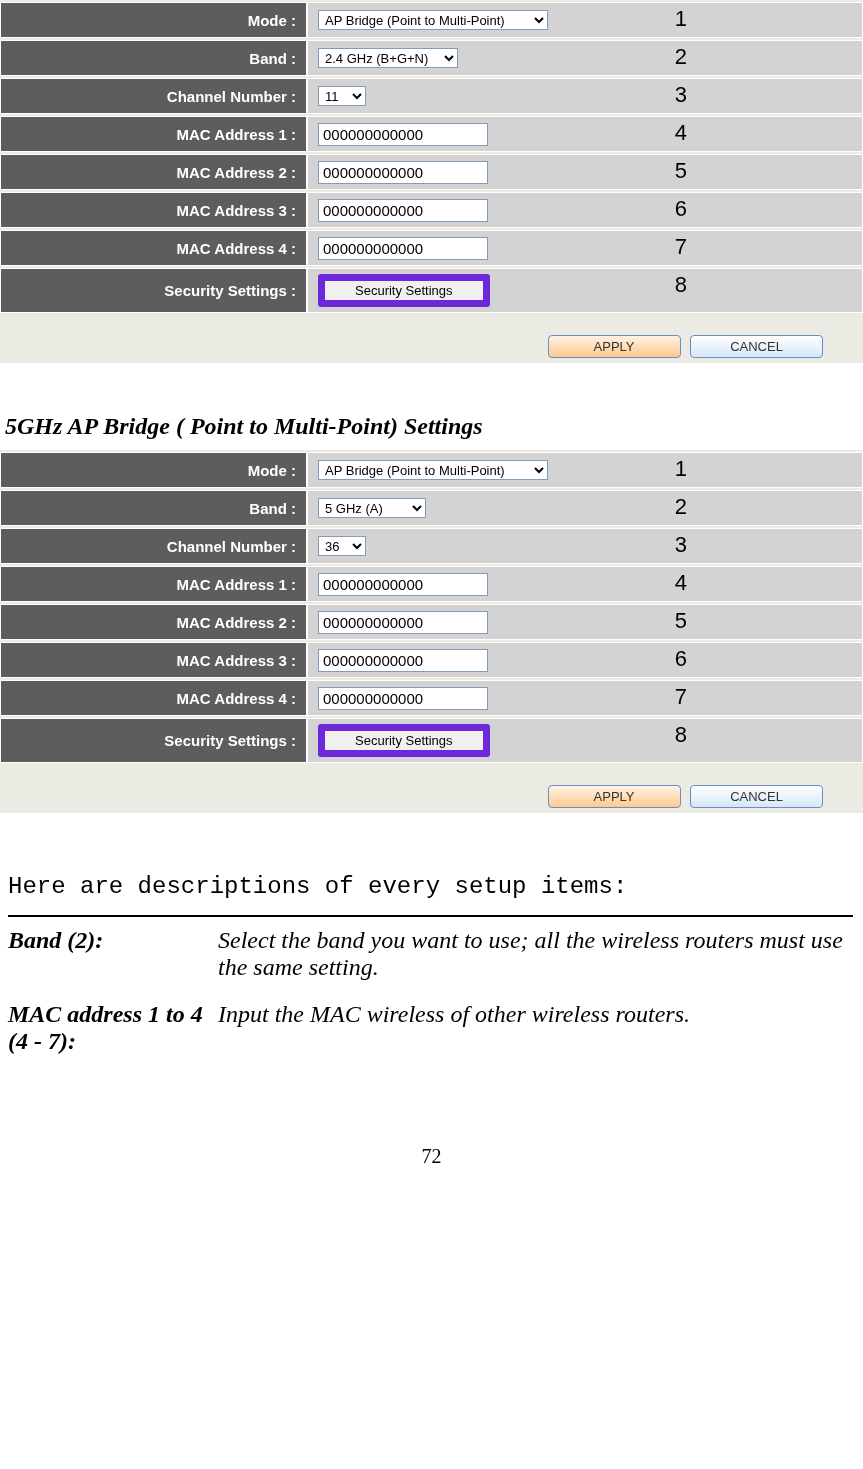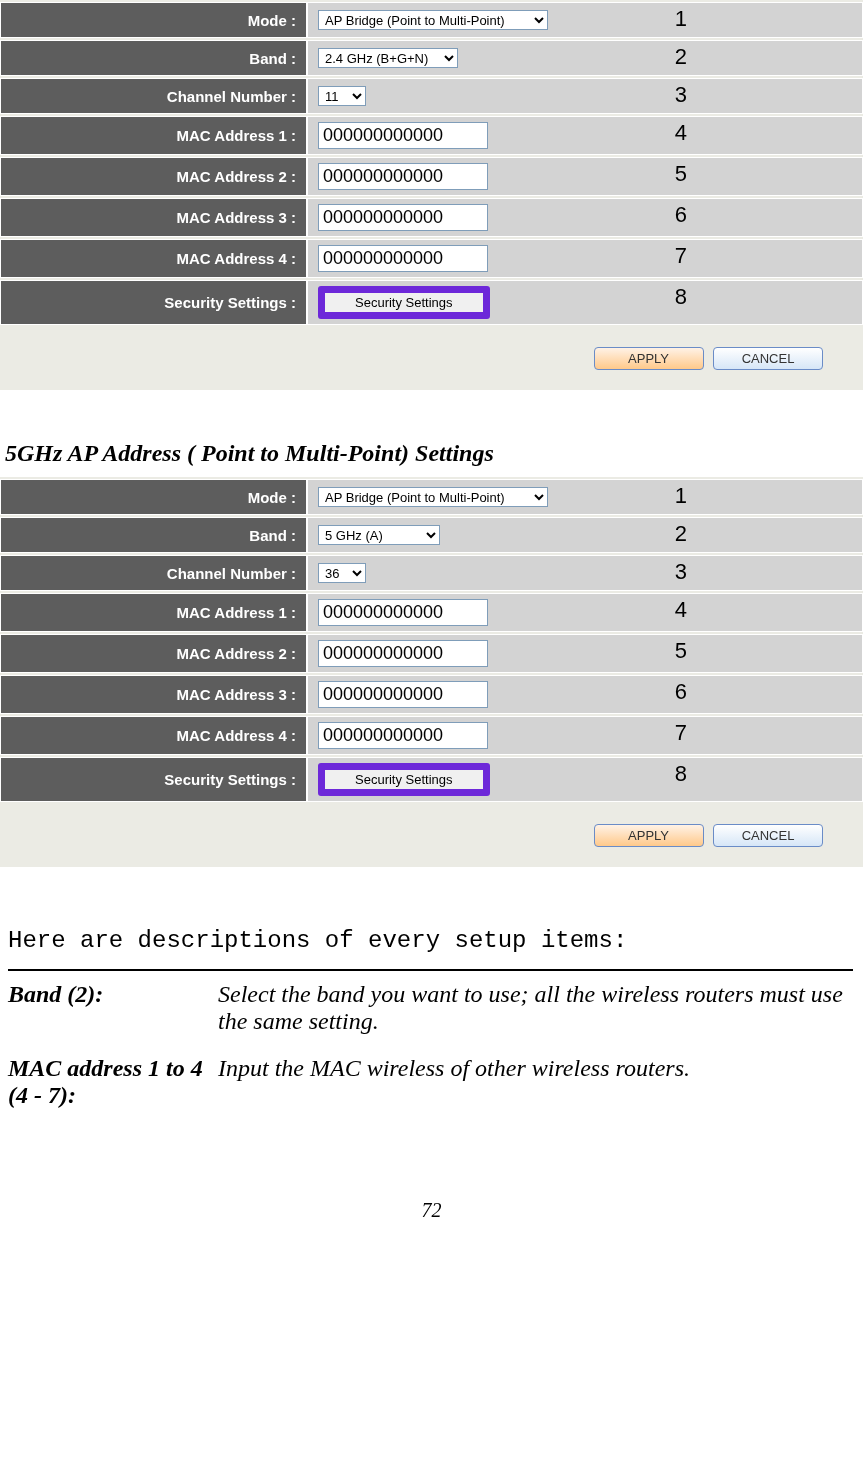--- a/index.html
+++ b/index.html
@@ -4,21 +4,20 @@
   <style>
     body {
       margin: 0;
       padding: 0;
       font-family: Arial, sans-serif;
       width: 863px;
       background: white;
     }
     .panel {
       background: #ebebe4;
-      padding-bottom: 15px;
       margin-bottom: 50px;
     }
     .config-table {
       width: 100%;
       border-collapse: separate;
       border-spacing: 0 2px;
       background: #ebebe4;
     }
     .config-table td {
       padding: 5px 10px;
@@ -41,21 +40,21 @@
     .select-box {
       font-family: Arial, sans-serif;
       font-size: 13px;
       border: 1px solid #7f9db9;
       background: white;
       padding: 1px 2px;
       height: 20px;
     }
     .input-box {
       font-family: Arial, sans-serif;
-      font-size: 18px;
+      font-size: 15px;
       border: 1px solid #7f9db9;
       padding: 2px 4px;
       width: 160px;
       background: white;
     }
     .security-btn {
       font-family: Arial, sans-serif;
       font-size: 13px;
       padding: 2px 30px;
       background: #f0f0f0;
@@ -71,21 +70,21 @@
       color: black;
     }
     .action-row {
       text-align: right;
       padding: 20px 40px 5px 0;
     }
     .action-btn {
       font-family: Arial, sans-serif;
       font-size: 13px;
       padding: 3px 0;
-      width: 110px;
+      width: 133px;
       border: 1px solid #6a8cc7;
       border-radius: 4px;
       margin-left: 5px;
     }
     .apply-btn {
       background: linear-gradient(#fff2e6, #ffc98a);
       color: #333;
     }
     .cancel-btn {
       background: linear-gradient(#ffffff, #d6e6f7);
@@ -118,21 +117,20 @@
     }
     .desc-label {
       width: 210px;
       font-weight: bold;
     }
     .page-num {
       text-align: center;
       font-family: 'Times New Roman', serif;
       font-size: 20px;
       margin-top: 80px;
-      font-style: italic;
     }
   </style>
 </head>
 <body>
 
 <div class="panel">
   <table class="config-table">
     <tbody>
         <tr>
       <td class="label-cell">Mode :</td>
@@ -191,36 +189,36 @@
       </td>
     </tr>
   </tbody>
     </table>
   <div class="action-row">
     <button class="action-btn apply-btn">APPLY</button>
     <button class="action-btn cancel-btn">CANCEL</button>
   </div>
 </div>
 
-<div class="section-title">5GHz AP Address ( Point to Multi-Point) Settings</div>
+<div class="section-title">5GHz AP Bridge ( Point to Multi-Point) Settings</div>
 
 <div class="panel">
   <table class="config-table">
     <tbody>
         <tr>
       <td class="label-cell">Mode :</td>
       <td class="value-cell">
         <select class="select-box" style="width:230px"><option>AP Bridge (Point to Multi-Point)</option></select>
         <span class="annotation">1</span>
       </td>
     </tr>
     <tr>
       <td class="label-cell">Band :</td>
       <td class="value-cell">
-        <select class="select-box" style="width:122px"><option>5 GHz (A)</option></select>
+        <select class="select-box" style="width:108px"><option>5 GHz (A)</option></select>
         <span class="annotation">2</span>
       </td>
     </tr>
     <tr>
       <td class="label-cell">Channel Number :</td>
       <td class="value-cell">
         <select class="select-box" style="width:48px"><option>36</option></select>
         <span class="annotation">3</span>
       </td>
     </tr>

